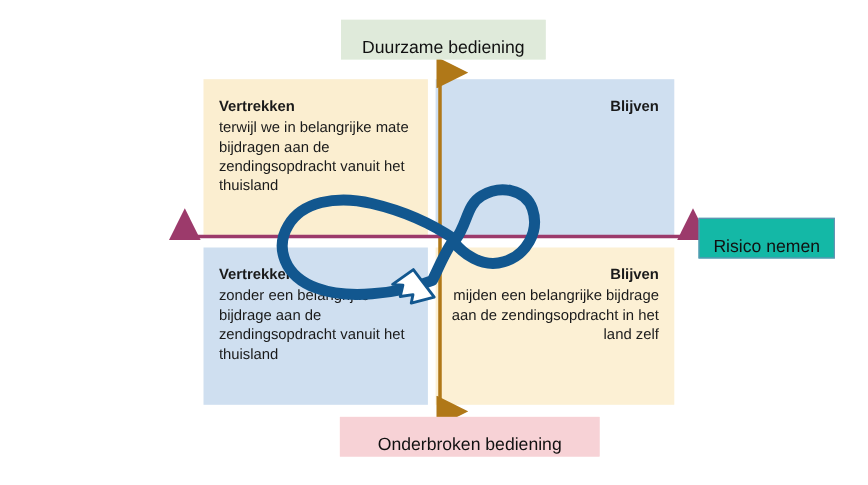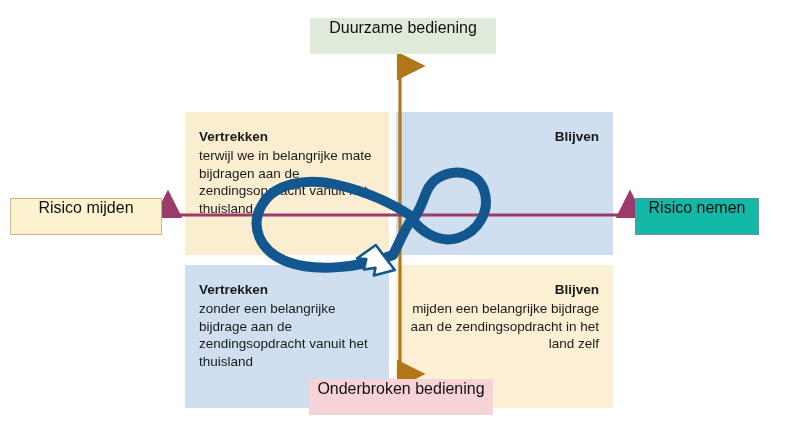--- a/index.html
+++ b/index.html
@@ -20,21 +20,20 @@
   }
 
   
   .quad {
     position: absolute;
     box-sizing: border-box;
     padding: 16px 14px 10px 14px;
     font-size: 13.5px;
     line-height: 1.32;
     color: #1a1a1a;
-    margin-top: 40px;
   }
   .quad .qtitle {
     font-weight: bold;
     display: block;
     margin-bottom: 1px;
   }
   .quad .qbody {
     display: block;
   }
   #quad-tl {
@@ -56,33 +55,33 @@
     left: 396px; top: 225px; width: 217px; height: 143px;
     background: #fcf0d4;
     text-align: right;
   }
 
   
   .axis-label {
     position: absolute;
     box-sizing: border-box;
     display: flex;
-    align-items: flex-start;
+    align-items: flex-end;
     justify-content: center;
     font-size: 16px;
     color: #111111;
     white-space: nowrap;
   }
   #label-top {
     left: 310px; top: 18px; width: 186px; height: 36px;
     background: #dfeada;
     border: 1px solid #dfeada;
   }
   #label-bottom {
-    left: 309px; top: 379px; width: 184px; height: 36px;
+    left: 309px; top: 379px; width: 236px; height: 36px;
     background: #f7d2d6;
     border: 1px solid #f7d2d6;
   }
   #label-left {
     left: 10px; top: 198px; width: 152px; height: 37px;
     background: #fcf2cf;
     border: 1px solid #c9b77e;
   }
   #label-right {
     left: 635px; top: 198px; width: 124px; height: 37px;
@@ -170,21 +169,18 @@
   </svg>
 
   <div class="axis-label" id="label-top">
     <span>Duurzame bediening</span>
   </div>
 
   <div class="axis-label" id="label-bottom">
     <span>Onderbroken bediening</span>
   </div>
 
-  <div class="axis-label" id="label-left">
-    <span>Risico mijden</span>
-  </div>
 
   <div class="axis-label" id="label-right">
     <span>Risico nemen</span>
   </div>
 
 </div>
 
 </body></html>

